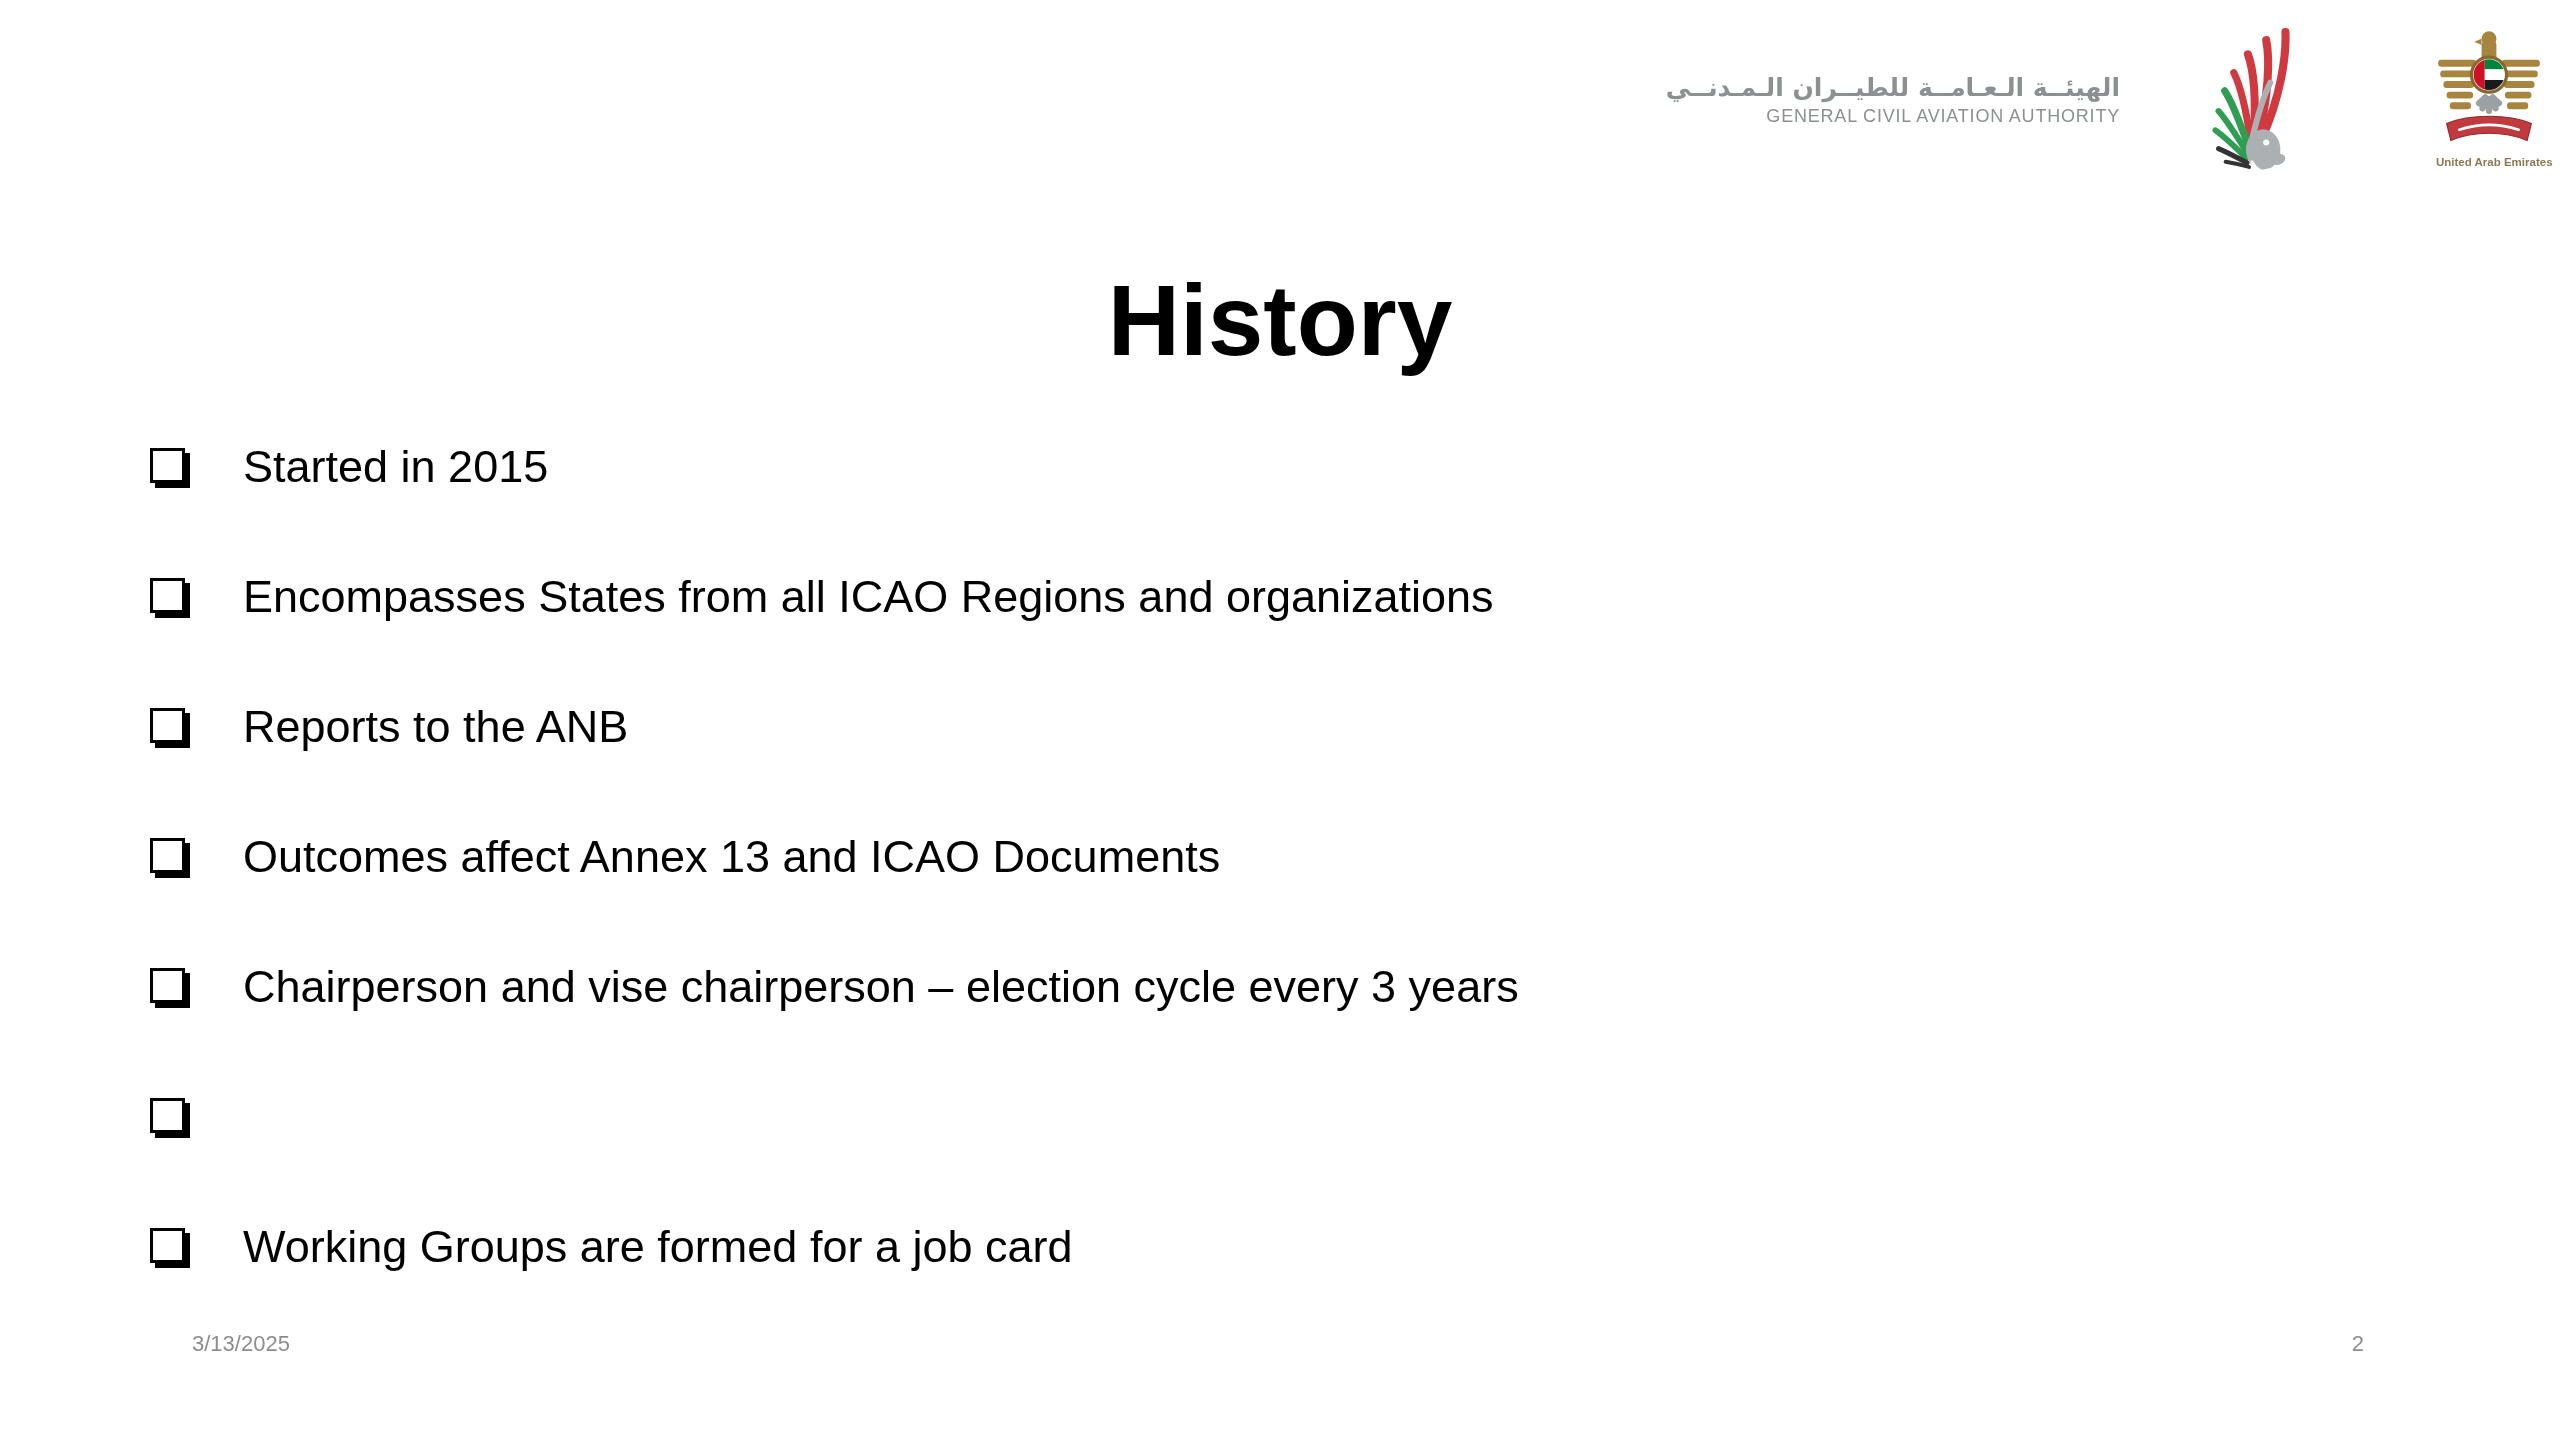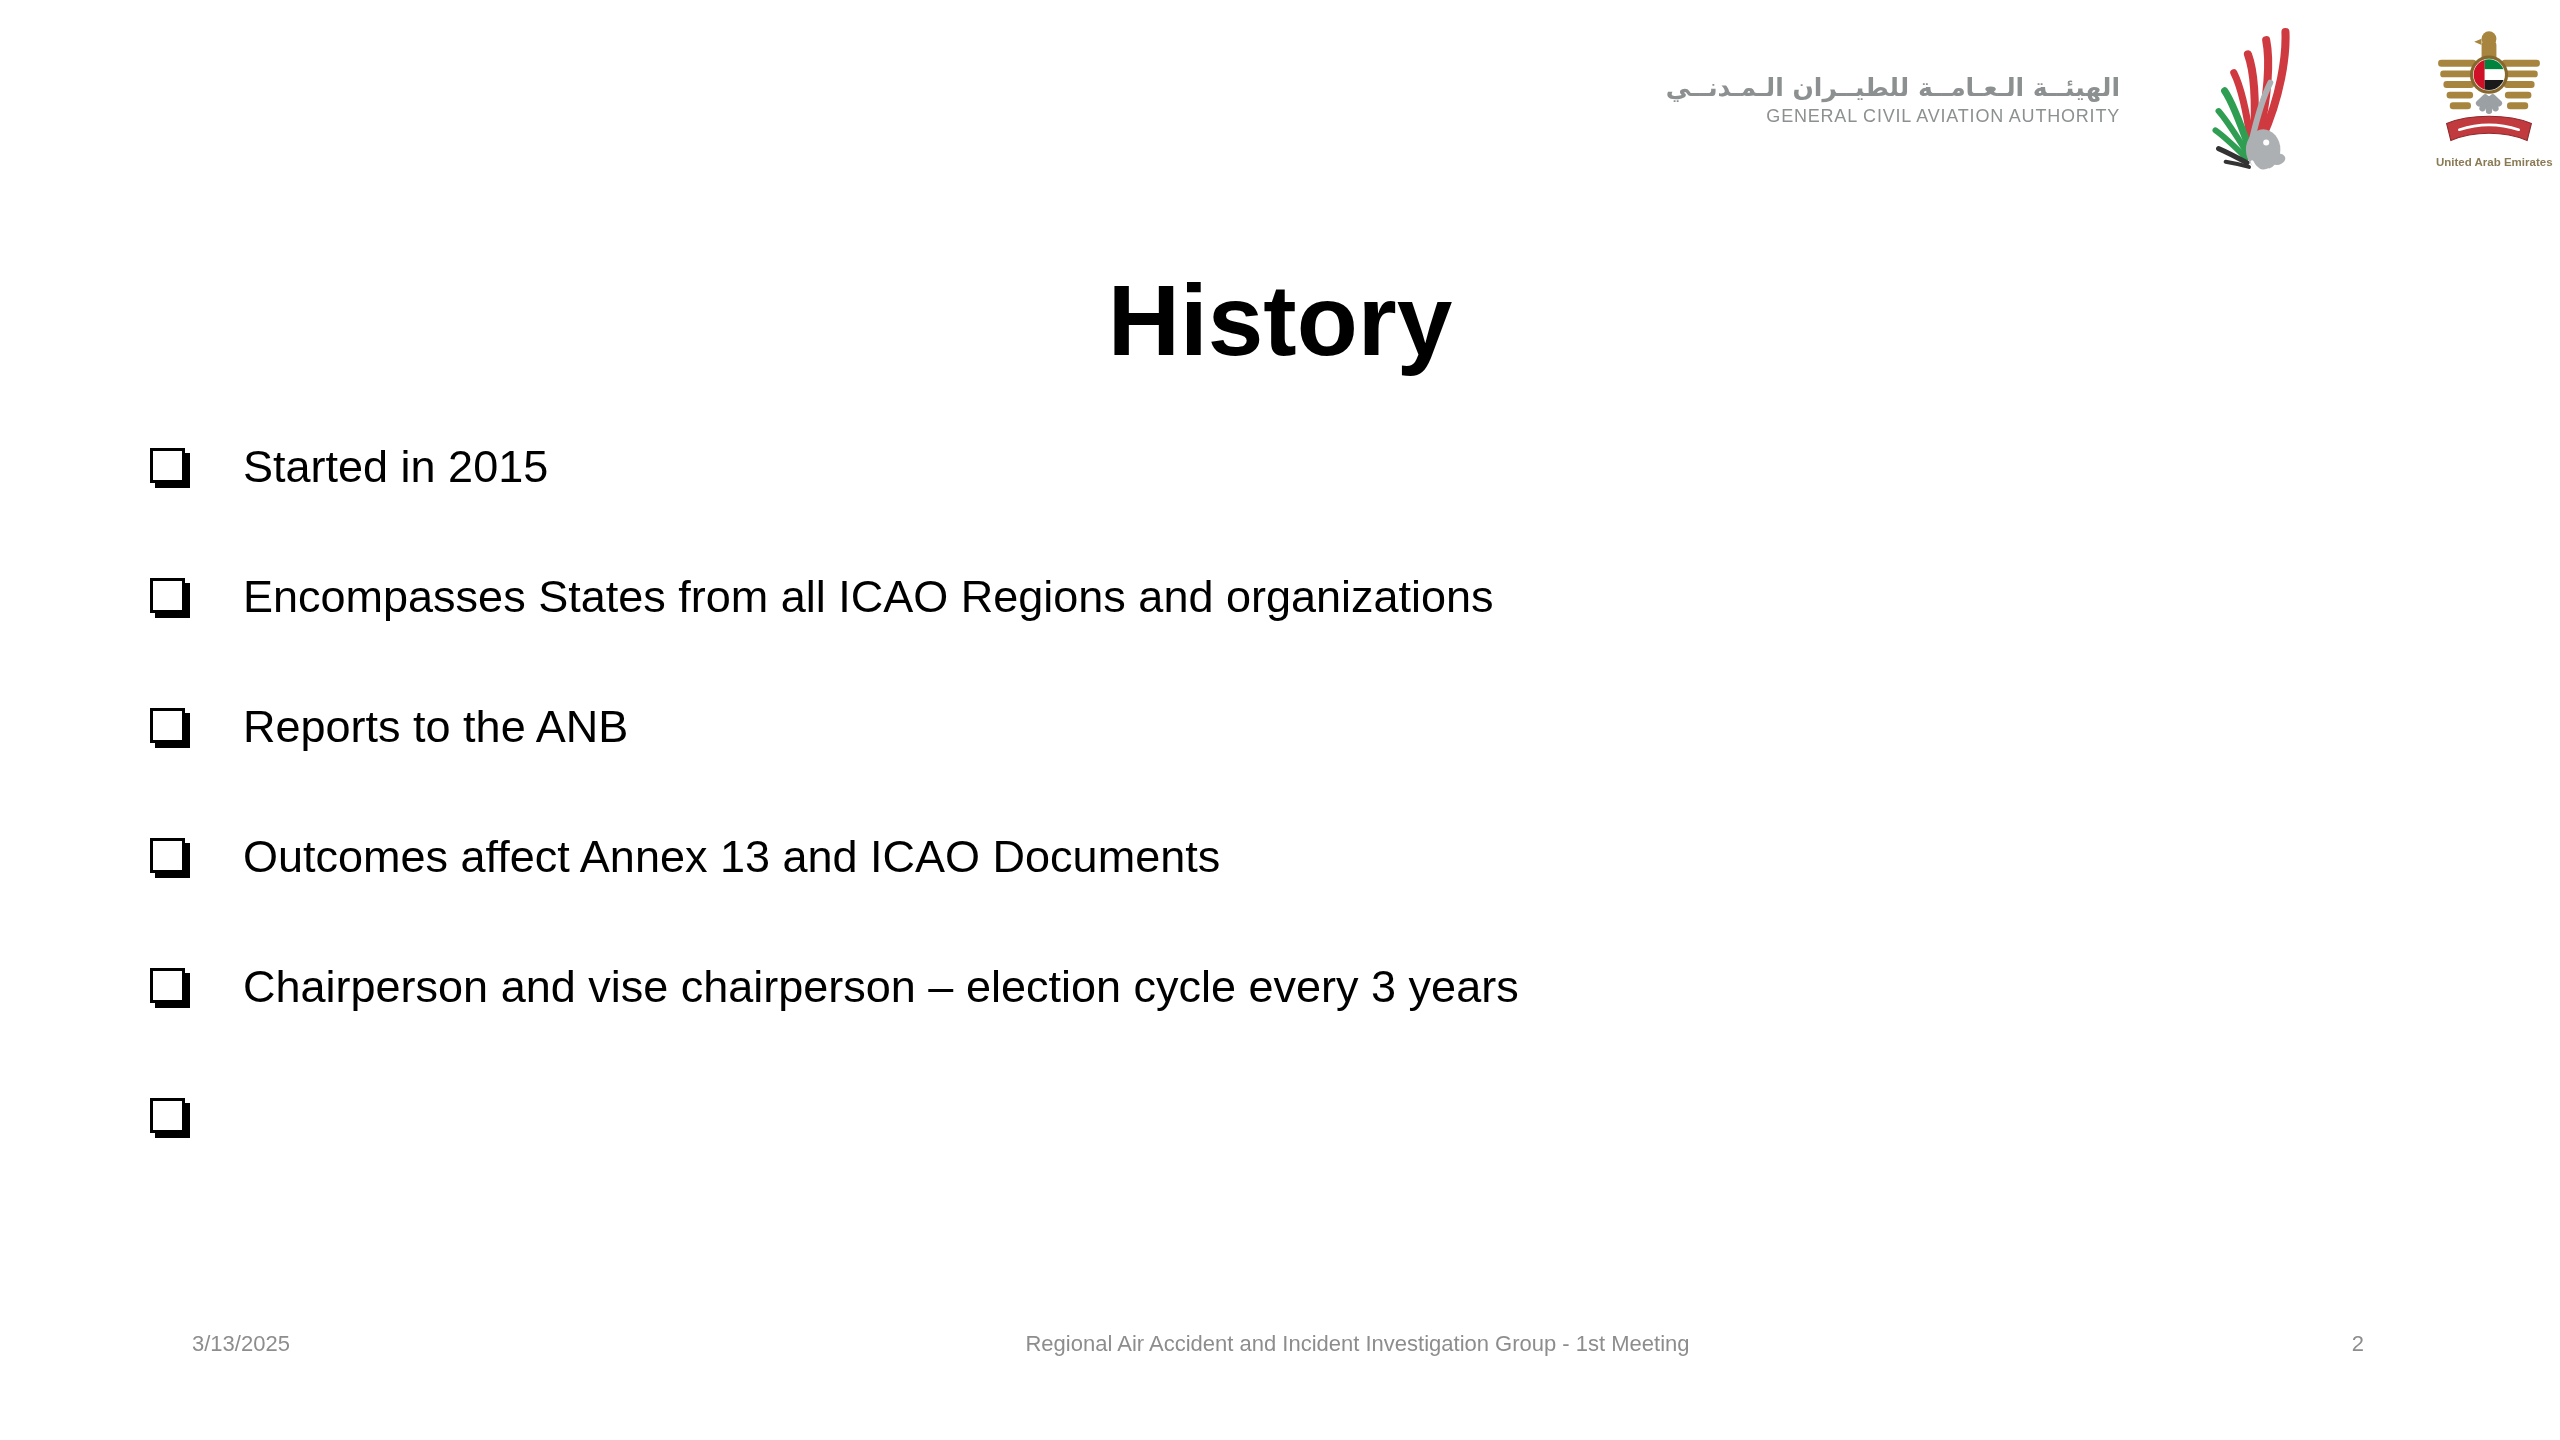--- a/index.html
+++ b/index.html
@@ -167,19 +167,22 @@
 
     <li class="bullet-item">
       <span class="bullet-box"></span>
       <span class="bullet-text">Chairperson and vise chairperson – election cycle every 3 years</span>
     </li>
 
     <li class="bullet-item">
       <span class="bullet-box"></span>
     </li>
 
+    <li class="bullet-item">
+      <span class="bullet-box"></span>
+      <span class="bullet-text">Working Groups are formed for a job card</span>
+    </li>
   </ul>
 
   <span class="footer-date">3/13/2025</span>
-  <span class="footer-center">Regional Air Accident and Incident Investigation Group - 1st Meeting</span>
   <span class="footer-page">2</span>
 
 </div>
 
 </body></html>

